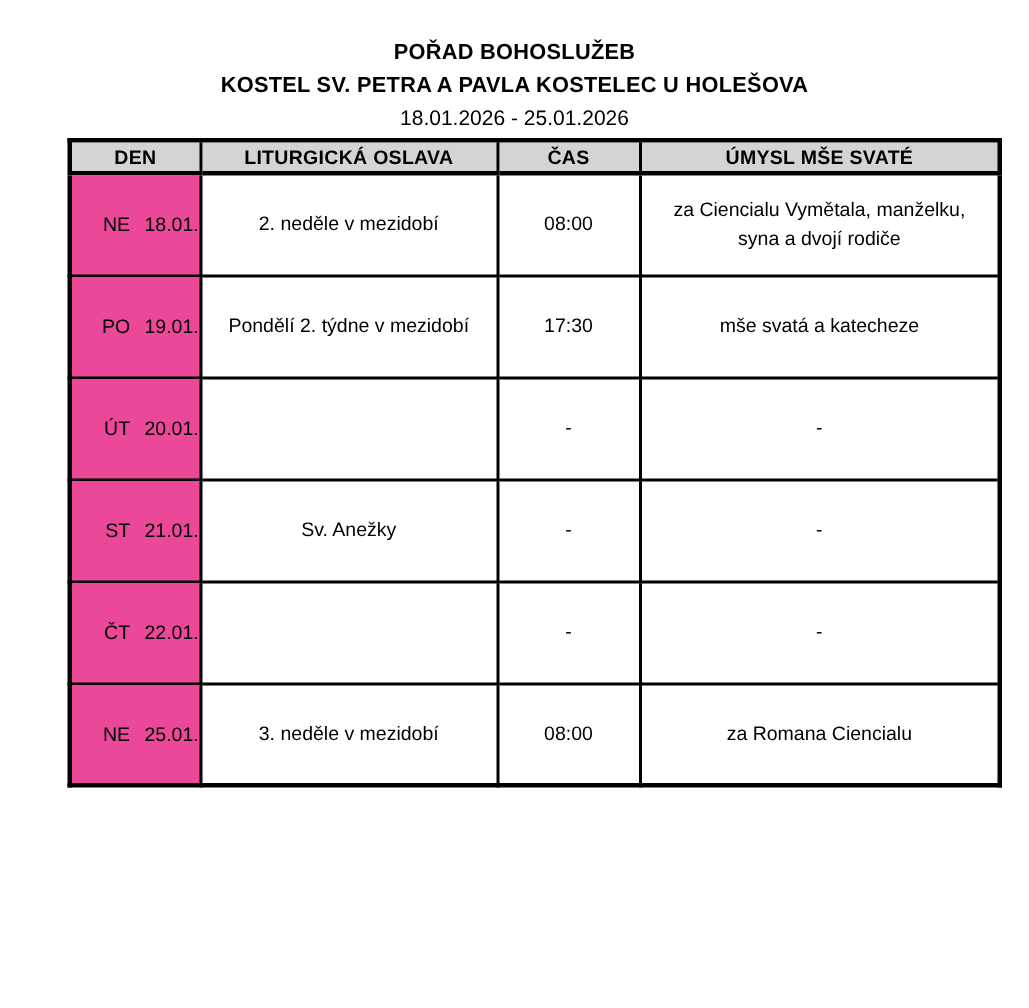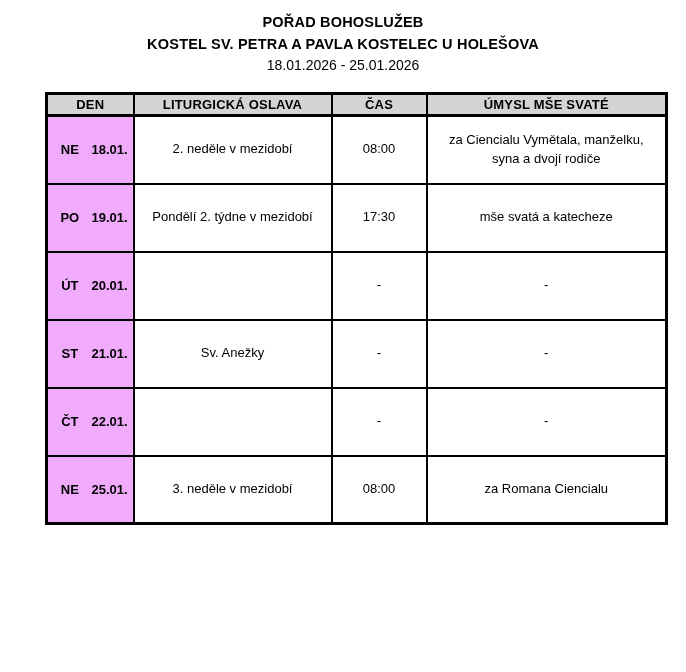--- a/index.html
+++ b/index.html
@@ -5,21 +5,21 @@
   * { margin: 0; padding: 0; box-sizing: border-box; }
   html, body { background: #ffffff; }
   body {
     width: 686px; height: 672px;
     font-family: "Liberation Sans", sans-serif;
     color: #000000;
     overflow: hidden;
   }
   .page { width: 686px; height: 672px; position: relative; }
 
-  .title-block { text-align: center; padding-top: 11px; }
+  .title-block { text-align: center; padding-top: 24px; }
   .title-line1, .title-line2 {
     font-size: 14.5px; font-weight: bold; letter-spacing: 0.2px;
     line-height: 22px;
   }
   .title-line3 { font-size: 14px; font-weight: normal; line-height: 21px; }
 
   table.schedule {
     position: absolute;
     left: 45px; top: 92px;
     width: 620px;
@@ -41,23 +41,23 @@
     border-bottom: 3px solid #000000;
     letter-spacing: 0.2px;
   }
   .schedule tbody tr { height: 68px; }
   .col-day   { width: 87px; }
   .col-celeb { width: 198px; }
   .col-time  { width: 95px; }
   .col-int   { width: 240px; }
 
   .day-cell {
-    background: #f0abfc;
-    font-weight: bold;
-    text-align: center;
+    background: #ec4899;
+    font-weight: normal;
+    text-align: right;
     padding-left: 5px;
     white-space: nowrap;
   }
   .day-abbr { display: inline-block; min-width: 24px; }
   .day-date { display: inline-block; margin-left: 6px; }
 
   .celeb-cell, .time-cell, .int-cell {
     text-align: center;
     padding: 2px 6px;
     line-height: 1.45;

